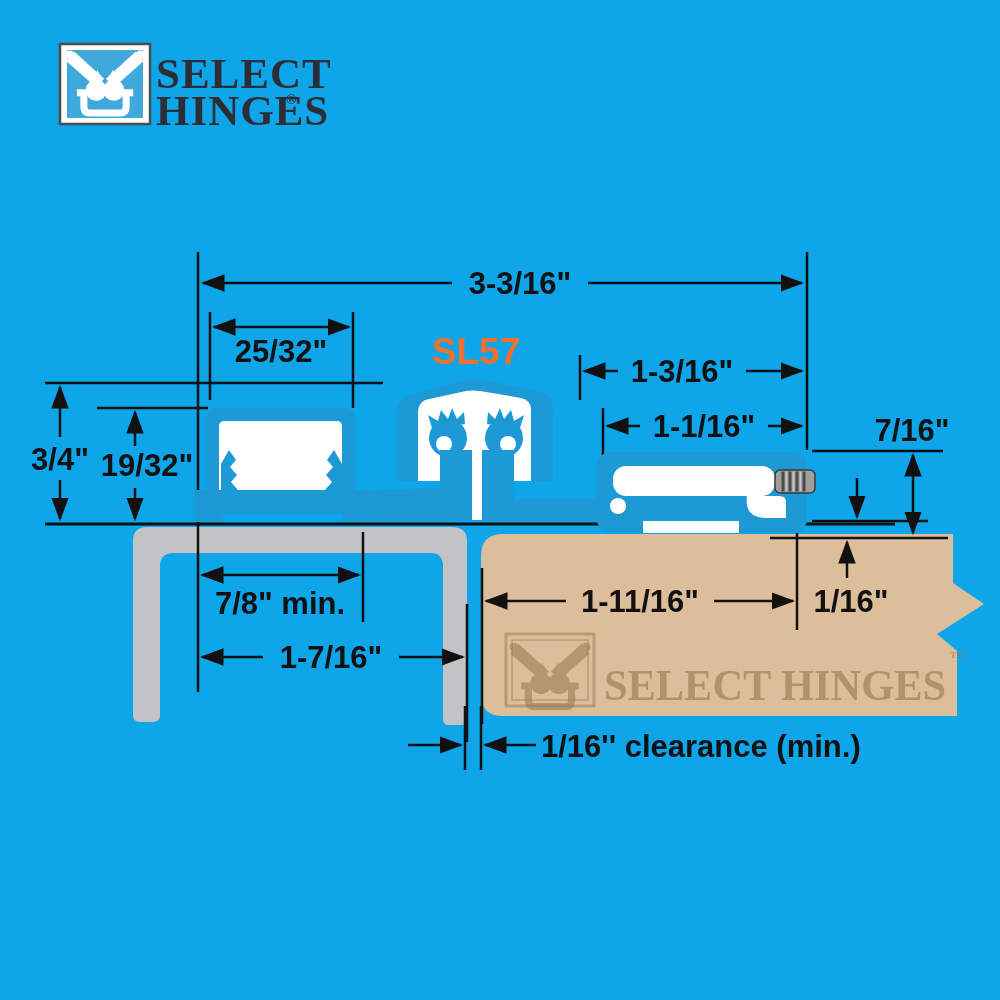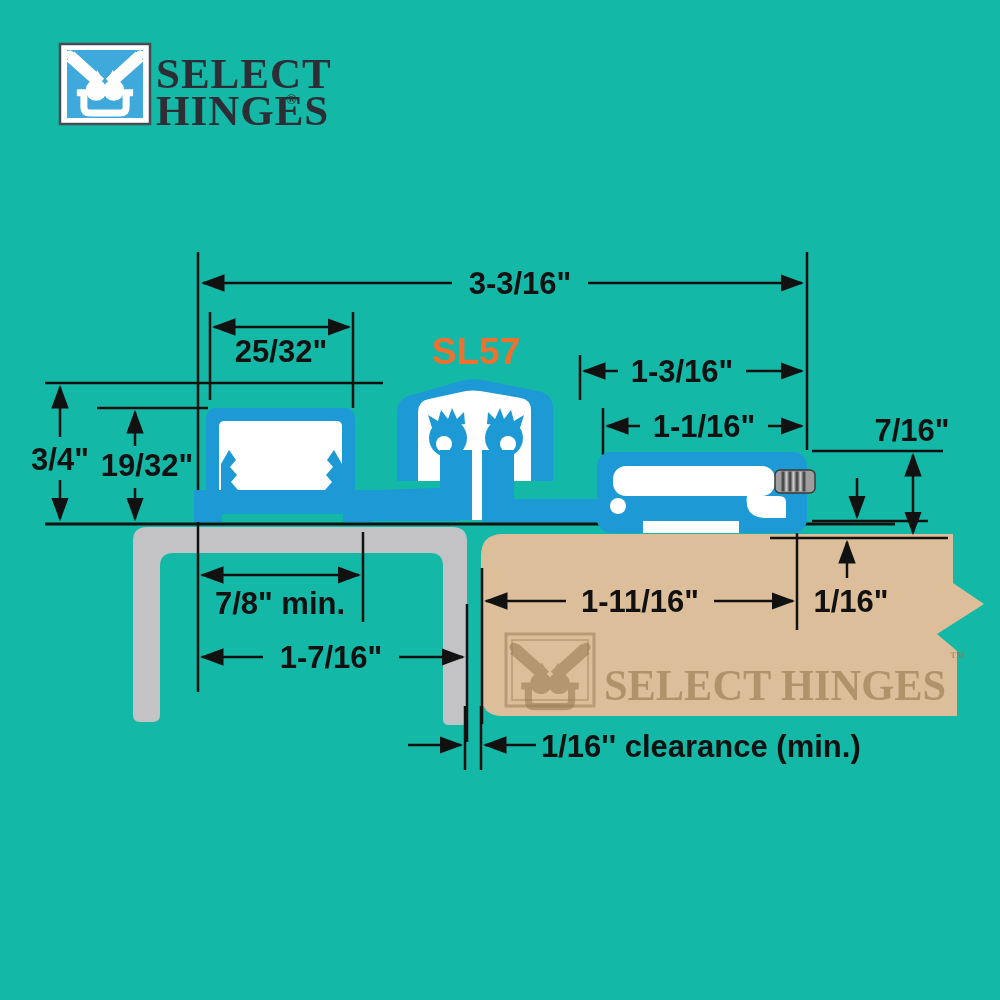--- a/index.html
+++ b/index.html
@@ -1,16 +1,16 @@
 <!DOCTYPE html>
 <html><head>
 <meta charset="utf-8">
 <style>
   html,body{margin:0;padding:0;background:#ffffff;}
-  .stage{position:relative;width:1000px;height:1000px;background:#14b8a6;overflow:hidden;
+  .stage{position:relative;width:1000px;height:1000px;background:#0ea5e9;overflow:hidden;
          font-family:"Liberation Sans",sans-serif;}
   svg{position:absolute;left:0;top:0;}
   .dim-label{font:bold 31px "Liberation Sans",sans-serif;fill:#111;text-anchor:middle;}
   .dim-label-start{font:bold 31px "Liberation Sans",sans-serif;fill:#111;text-anchor:start;}
   .model-label{font:bold 37px "Liberation Sans",sans-serif;text-anchor:middle;}
   .brand-word{font:bold 43px "Liberation Serif",serif;fill:#2d2d35;letter-spacing:1px;}
   .brand-reg{font:bold 14px "Liberation Serif",serif;fill:#2d2d35;}
   .wm-word{font:bold 45px "Liberation Serif",serif;fill:#94794f;opacity:.62;}
   .wm-tm{font:bold 15px "Liberation Serif",serif;fill:#94794f;opacity:.62;}
   .dline{stroke:#111;stroke-width:2.5;fill:none;}

